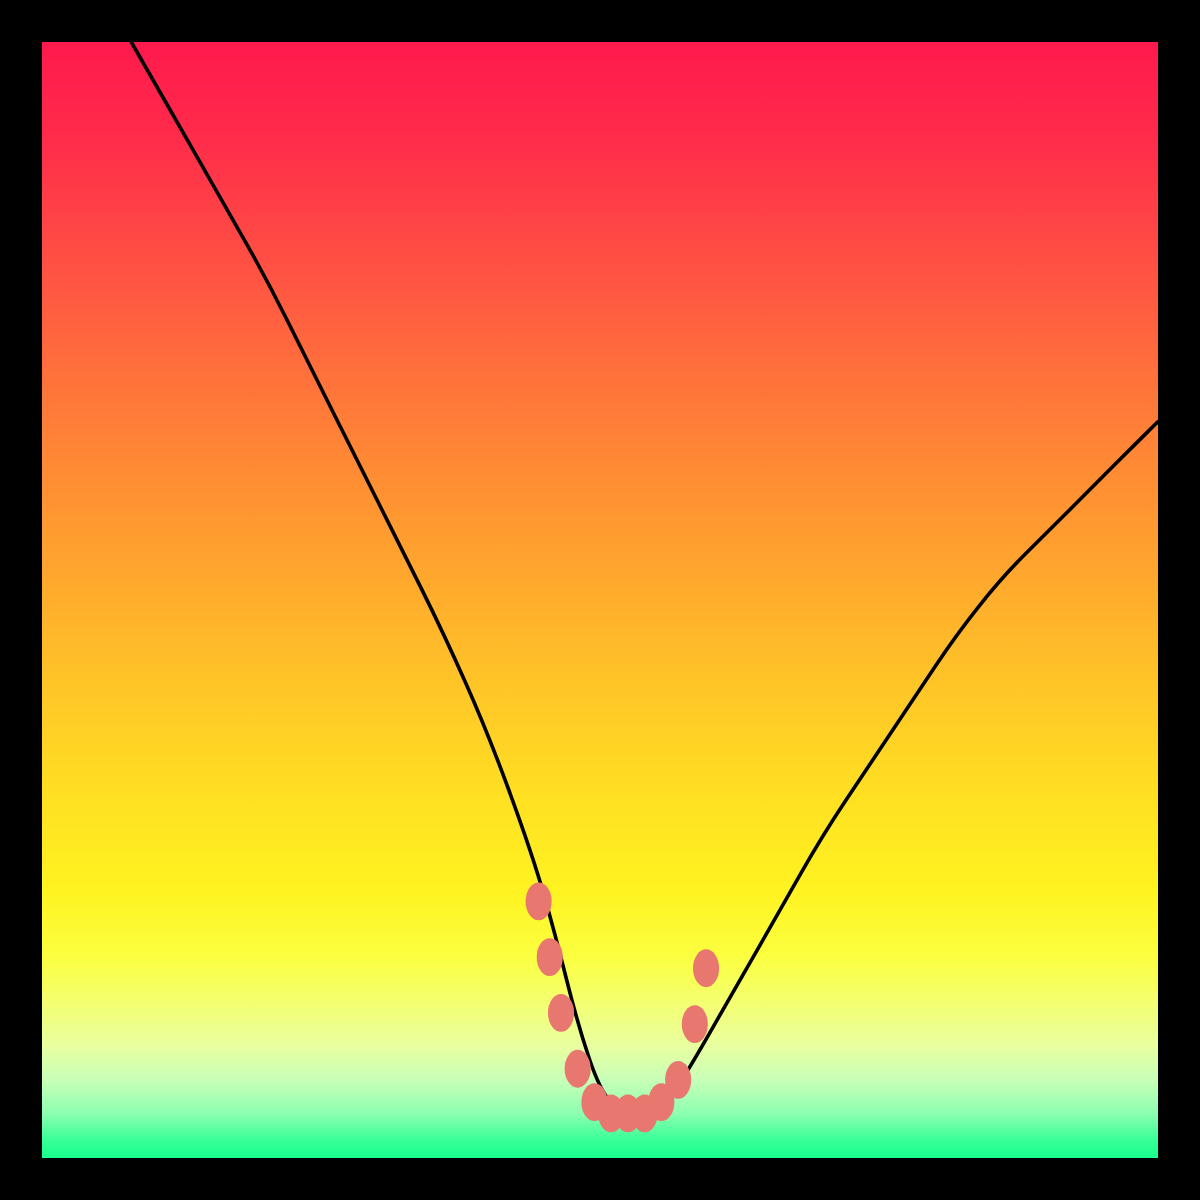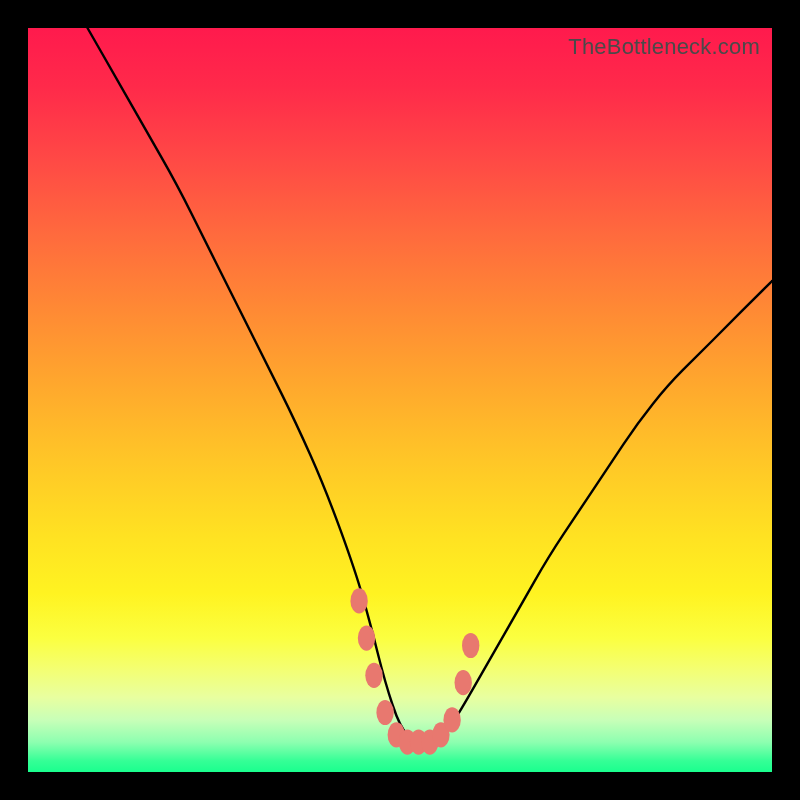--- a/index.html
+++ b/index.html
@@ -61,21 +61,20 @@
     width: 744px;
     height: 744px;
     overflow: visible;
   }
 </style>
 </head>
 <body>
 
 <div class="frame">
   <div class="plot">
-    <div class="watermark">TheBottleneck.com</div>
     <svg class="curve" viewBox="0 0 744 744" preserveAspectRatio="none">
       <path id="curvePath" fill="none" stroke="#000000" stroke-width="2.4" stroke-linecap="round" d="M 59.5 0.0 Q 59.5 0.0 74.4 26.0 Q 89.3 52.1 104.2 78.1 Q 119.0 104.2 133.9 130.2 Q 148.8 156.2 163.7 186.0 Q 178.6 215.8 193.4 245.5 Q 208.3 275.3 223.2 305.0 Q 238.1 334.8 253.0 364.6 Q 267.8 394.3 282.7 427.8 Q 297.6 461.3 312.5 502.2 Q 327.4 543.1 334.8 569.2 Q 342.2 595.2 349.7 625.0 Q 357.1 654.7 364.6 677.0 Q 372.0 699.4 379.4 706.8 Q 386.9 714.2 394.3 714.2 Q 401.8 714.2 409.2 710.5 Q 416.6 706.8 424.1 695.6 Q 431.5 684.5 446.4 658.4 Q 461.3 632.4 476.2 606.4 Q 491.0 580.3 505.9 554.3 Q 520.8 528.2 535.7 505.9 Q 550.6 483.6 565.4 461.3 Q 580.3 439.0 595.2 416.6 Q 610.1 394.3 625.0 375.7 Q 639.8 357.1 654.7 342.2 Q 669.6 327.4 684.5 312.5 Q 699.4 297.6 714.2 282.7 Q 729.1 267.8 736.6 260.4 T 744.0 253.0"></path>
       <g id="markerGroup">
           <ellipse cx="331.1" cy="572.9" rx="8.7" ry="12.6" fill="#e8786f"></ellipse>
           <ellipse cx="338.5" cy="610.1" rx="8.7" ry="12.6" fill="#e8786f"></ellipse>
           <ellipse cx="346.0" cy="647.3" rx="8.7" ry="12.6" fill="#e8786f"></ellipse>
           <ellipse cx="357.1" cy="684.5" rx="8.7" ry="12.6" fill="#e8786f"></ellipse>
           <ellipse cx="368.3" cy="706.8" rx="8.7" ry="12.6" fill="#e8786f"></ellipse>
           <ellipse cx="379.4" cy="714.2" rx="8.7" ry="12.6" fill="#e8786f"></ellipse>
           <ellipse cx="390.6" cy="714.2" rx="8.7" ry="12.6" fill="#e8786f"></ellipse>

